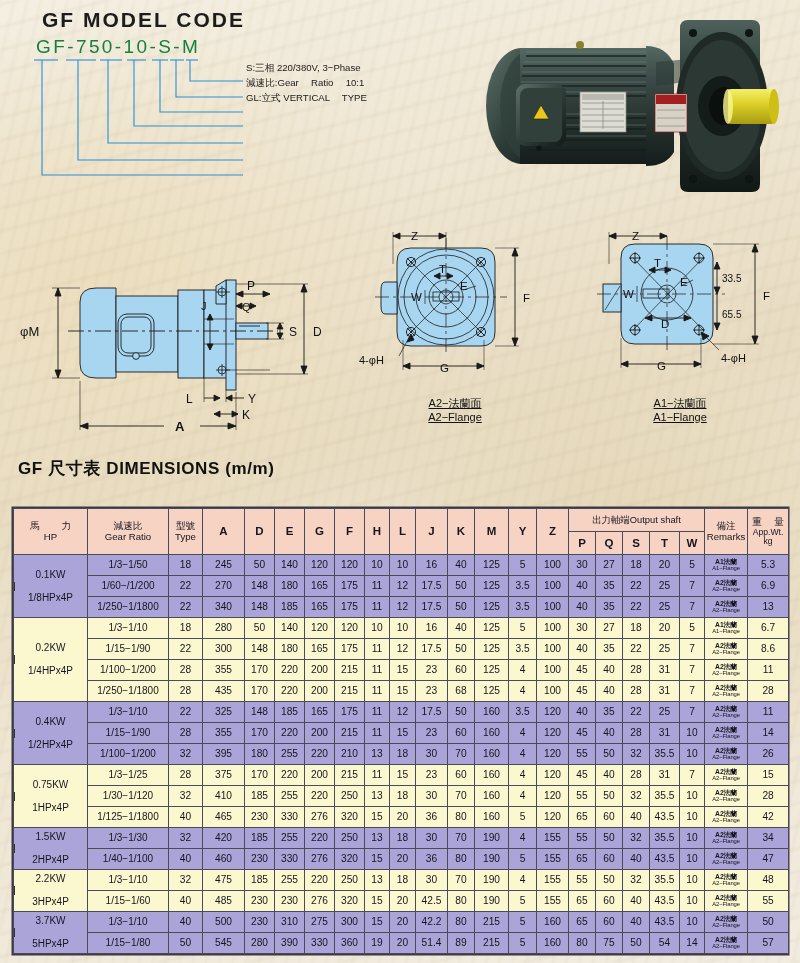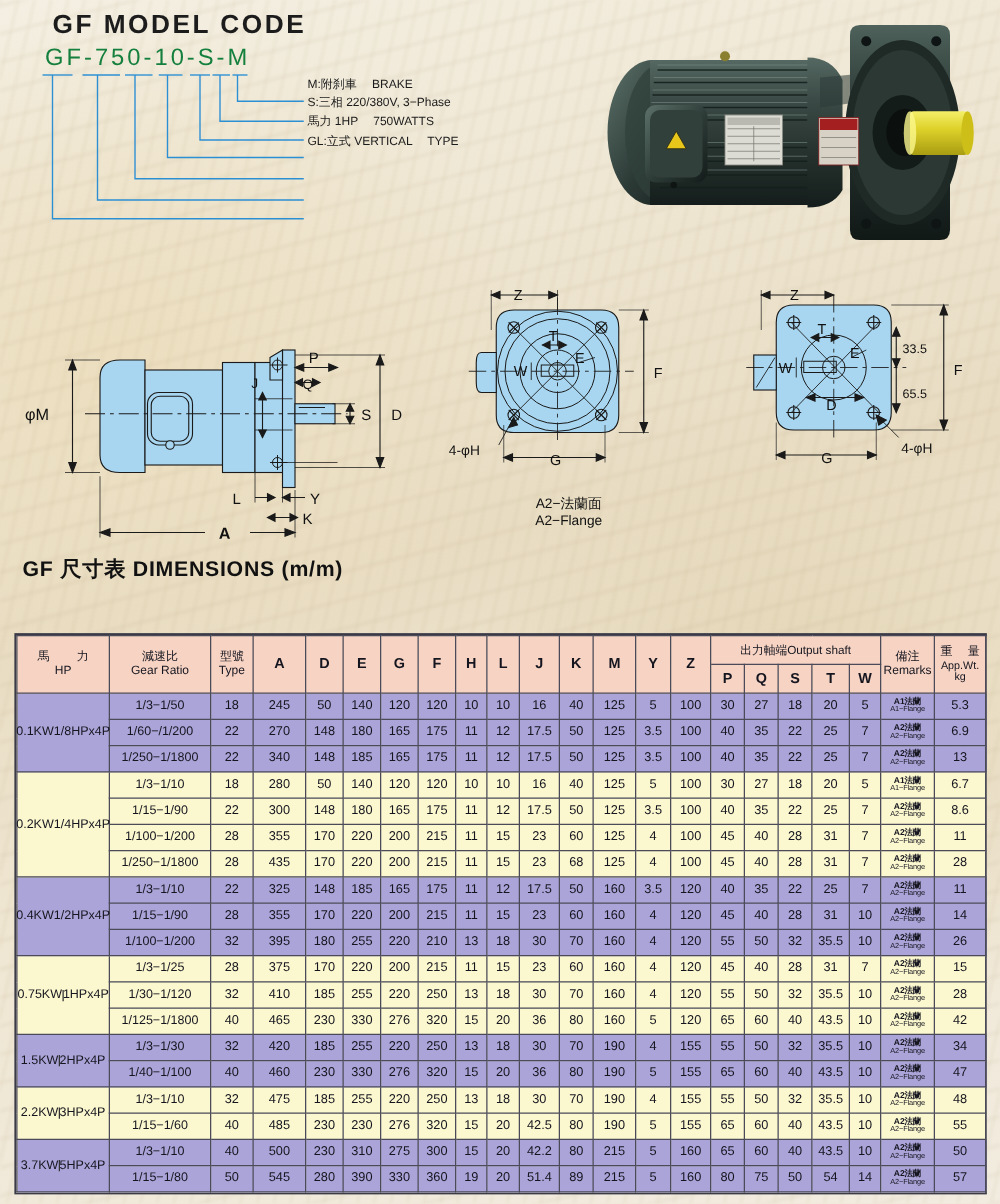--- a/index.html
+++ b/index.html
@@ -42,25 +42,25 @@
   .mc-legend div{
     font-size:9.6px;color:#1b1b1b;line-height:12px;height:15.2px;white-space:nowrap;
   }
   #leaderSvg{position:absolute;left:0;top:0;width:470px;height:200px;}
 
   
   #photo{position:absolute;left:460px;top:2px;width:340px;height:196px;overflow:hidden;}
 
   
   #diagrams{position:absolute;left:0;top:198px;width:800px;height:258px;}
-  .dg-cap{position:absolute;text-align:center;font-size:11px;color:#111;line-height:14px;}
+  .dg-cap{position:absolute;text-align:center;font-size:11px;color:#111;line-height:14px;text-decoration:underline;}
 
   
   #dimtitle{
-    position:absolute;left:18px;top:444px;
+    position:absolute;left:18px;top:457px;
     font-size:17px;font-weight:bold;color:#111;letter-spacing:.6px;
   }
 
   
   #tblwrap{position:absolute;left:13px;top:508px;width:775px;}
   table{border-collapse:collapse;width:775px;table-layout:fixed;
         font-size:9.6px;color:#15151f;}
   th,td{
     border:1px solid #4a4a58;
     text-align:center;vertical-align:middle;
@@ -72,21 +72,21 @@
   thead th .l1{display:block;font-size:9.6px;}
   thead th .l2{display:block;font-size:8.6px;text-align:center;}
   tbody td{height:20px;font-size:10.2px;}
   tbody tr.v td{background:#aaa4d8;}
   tbody tr.c td{background:#fbf7ce;}
   td.hp{font-size:10px;line-height:12px;}
   td.gr{font-size:10px;text-align:center;}
   td.rm{font-size:6.4px;line-height:7.4px;letter-spacing:-.1px;}
   td.rm b{display:block;font-weight:bold;font-size:6.8px;}
   td.rm i{display:block;font-style:normal;font-size:5.9px;}
-  .hpcell{display:flex;flex-direction:row;align-items:center;justify-content:center;height:100%;}
+  .hpcell{display:flex;flex-direction:column;justify-content:center;height:100%;}
   .hpcell .a{font-size:10px;}
   .hpcell .bar{width:1px;height:9px;background:#333;margin:1px 0;}
   .hpcell .b{font-size:10px;}
   
   #tblwrap{box-shadow:0 0 0 1.5px #3b3b48;}
 </style>
 </head>
 <body>
 
 <div id="bg"></div>
@@ -112,23 +112,22 @@
         <path d="M66,60 L96,60"></path>
         <path d="M100,60 L122,60"></path>
         <path d="M127,60 L146,60"></path>
         <path d="M152,60 L168,60"></path>
         <path d="M170,60 L184,60"></path>
         <path d="M186,60 L198,60"></path>
       </g>
     </svg>
 
     <div class="mc-legend">
-      <div>M:附刹車　 BRAKE</div>
       <div>S:三相  220/380V, 3−Phase</div>
-      <div>馬力 1HP　 750WATTS</div>
+      <div>減速比:Gear　 Ratio　 10:1</div>
       <div>GL:立式  VERTICAL　 TYPE</div>
     </div>
   </div>
 
   <div id="photo">
     <svg viewBox="0 0 340 196" width="340" height="196">
       <defs>
         <linearGradient id="gBody" x1="0" y1="0" x2="0" y2="1">
           <stop offset="0%" stop-color="#556862"></stop>
           <stop offset="28%" stop-color="#3b4a46"></stop>
@@ -473,20 +472,24 @@
         <text x="97" y="74">E</text>
         <text x="40" y="86">W</text>
         <text x="78" y="116">D</text>
         <text x="139" y="70" font-size="10">33.5</text>
         <text x="139" y="106" font-size="10">65.5</text>
         <text x="180" y="88">F</text>
         <text x="74" y="158">G</text>
         <text x="138" y="150" font-size="11">4-φH</text>
       </g>
     </svg>
+    <div class="dg-cap" style="left:605px;top:198px;width:150px;">
+      <div>A1−法蘭面</div>
+      <div>A1−Flange</div>
+    </div>
   </div>
 
   <div id="dimtitle">GF 尺寸表  DIMENSIONS  (m/m)</div>
 
   <div id="tblwrap">
     <table>
       <colgroup>
         <col style="width:74px">
           <col style="width:81px">
           <col style="width:34px">

